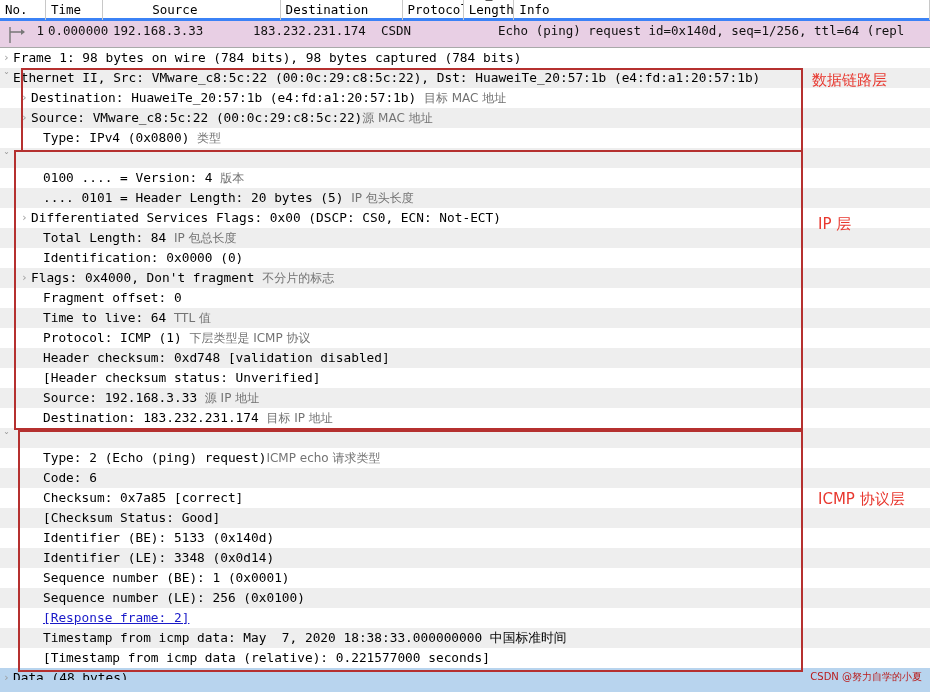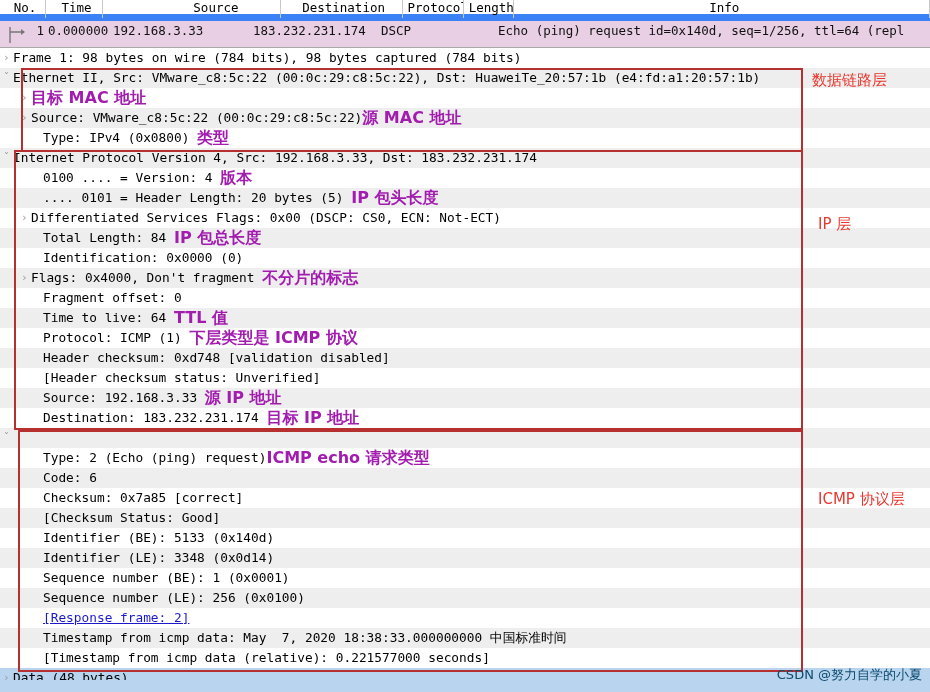--- a/index.html
+++ b/index.html
@@ -11,25 +11,24 @@
     overflow: hidden;
   }
 
   #app { position: relative; width: 930px; height: 692px; }
 
   
   .pkt-header {
     display: flex;
     height: 21px;
     background: #ffffff;
-    border-bottom: 7px solid #3b82f6;
+    border-bottom: 3px solid #3b82f6;
     font-size: 12.5px;
     color: #000;
     align-items: center;
-    text-align: center;
   }
   .pkt-header .col {
     height: 21px;
     line-height: 21px;
     padding-left: 5px;
     border-right: 1px solid #c8c8c8;
     white-space: nowrap;
     overflow: hidden;
     position: relative;
   }
@@ -97,25 +96,24 @@
   .lvl1 { padding-left: 18px; }
   .lvl2 { padding-left: 30px; }
 
   .ttext { white-space: pre; }
   .tlink {
     color: #1a1ac8;
     text-decoration: underline;
     white-space: pre;
   }
   .anno {
-    color: #a21caf;
+    color: #737373;
     white-space: pre;
     font-family: "DejaVu Sans", sans-serif;
-    font-size: 16px;
-    font-weight: bold;
+    font-size: 12px;
   }
 
   
   .redbox {
     position: absolute;
     border: 2px solid #b5302f;
     pointer-events: none;
     z-index: 5;
   }
   .layer-label {
@@ -124,23 +122,23 @@
     font-family: "DejaVu Sans", sans-serif;
     font-size: 15px;
     white-space: nowrap;
     z-index: 6;
   }
 
   
   .watermark {
     position: absolute;
     right: 8px; bottom: 8px;
-    color: #0c4a6e;
+    color: #b91c1c;
     font-family: "DejaVu Sans", sans-serif;
-    font-size: 13px;
+    font-size: 10px;
     white-space: nowrap;
     z-index: 7;
   }
   .bottom-sel-strip {
     position: absolute;
     left: 0; bottom: 0;
     width: 930px; height: 12px;
     background: #b8d4ee;
     z-index: 1;
   }
@@ -159,21 +157,21 @@
       <div class="col" style="width: 53px;"><span>Length</span><span class="sort-caret"></span></div>
       <div class="col" style="width: 437px;"><span>Info</span></div>
     </div>
 
   <div id="pkt-body" style="position:relative;">
       <div class="pkt-row">
         <div class="cell num" style="width: 48px;">1</div>
         <div class="cell num" style="width: 60px;">0.000000</div>
         <div class="cell txt" style="width: 140px;">192.168.3.33</div>
         <div class="cell txt" style="width: 128px;">183.232.231.174</div>
-        <div class="cell txt" style="width: 64px;">DSCP</div>
+        <div class="cell txt" style="width: 64px;">CSDN</div>
         <div class="cell len" style="width: 53px; margin-top: 44px;">98</div>
         <div class="cell txt" style="width: 437px;">Echo (ping) request  id=0x140d, seq=1/256, ttl=64 (repl</div>
       </div>
     </div>
 
   <svg class="relarrow" viewBox="0 0 22 22">
     <path d="M4 3 L4 19 M4 8 L18 8" stroke="#777" stroke-width="1.4" fill="none"></path>
     <path d="M15 5 L19 8 L15 11 Z" fill="#777"></path>
   </svg>
 
@@ -186,38 +184,38 @@
         <span class="ttext">Frame 1: 98 bytes on wire (784 bits), 98 bytes captured (784 bits)</span>
       </div>
       <div class="trow alt">
         <div class="lvl0"></div>
         <div class="twist">ˇ</div>
         <span class="ttext">Ethernet II, Src: VMware_c8:5c:22 (00:0c:29:c8:5c:22), Dst: HuaweiTe_20:57:1b (e4:fd:a1:20:57:1b)</span>
       </div>
       <div class="trow plain">
         <div class="lvl1"></div>
         <div class="twist">›</div>
+        <span class="ttext">Destination: HuaweiTe_20:57:1b (e4:fd:a1:20:57:1b) </span>
         <span class="anno">目标 MAC 地址</span>
       </div>
       <div class="trow alt">
         <div class="lvl1"></div>
         <div class="twist">›</div>
         <span class="ttext">Source: VMware_c8:5c:22 (00:0c:29:c8:5c:22)</span>
         <span class="anno">源 MAC 地址</span>
       </div>
       <div class="trow plain">
         <div class="lvl2"></div>
         <div class="twist"></div>
         <span class="ttext">Type: IPv4 (0x0800) </span>
         <span class="anno">类型</span>
       </div>
       <div class="trow alt">
         <div class="lvl0"></div>
         <div class="twist">ˇ</div>
-        <span class="ttext">Internet Protocol Version 4, Src: 192.168.3.33, Dst: 183.232.231.174</span>
       </div>
       <div class="trow plain">
         <div class="lvl2"></div>
         <div class="twist"></div>
         <span class="ttext">0100 .... = Version: 4 </span>
         <span class="anno">版本</span>
       </div>
       <div class="trow alt">
         <div class="lvl2"></div>
         <div class="twist"></div>

